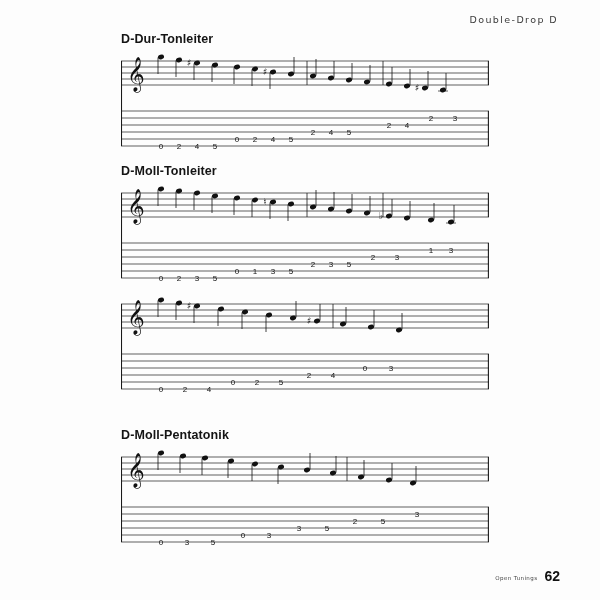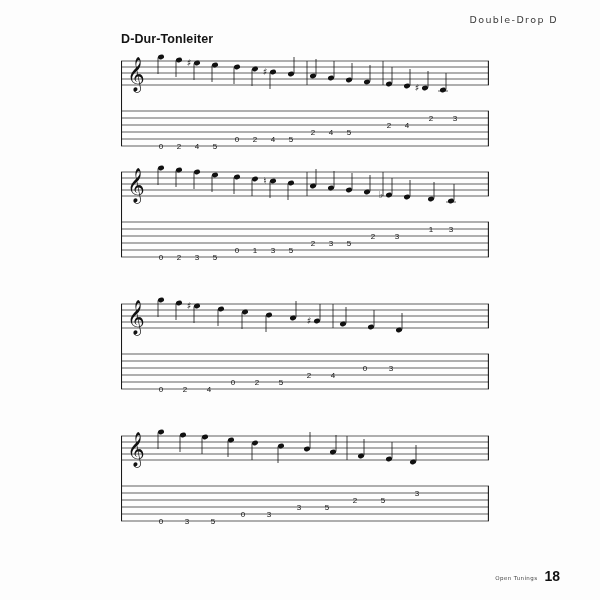--- a/index.html
+++ b/index.html
@@ -172,20 +172,21 @@
           <div class="tabnum" style="left: 228px; top: 21px;">5</div>
           <div class="tabnum" style="left: 268px; top: 14px;">2</div>
           <div class="tabnum" style="left: 286px; top: 14px;">4</div>
           <div class="tabnum" style="left: 310px; top: 7px;">2</div>
           <div class="tabnum" style="left: 334px; top: 7px;">3</div>
         </div>
       </div>
   </div>
 
   <div class="section" id="sec1" style="top:164px;">
+    <div class="section-title">D-Moll-Tonleiter</div>
     <div class="system">
         <svg width="368" height="98" viewBox="0 0 368 98" class="staff-svg">
           <line x1="0" y1="8" x2="368" y2="8" stroke="#1a1a1a" stroke-width="0.7"></line>
           <line x1="0" y1="14" x2="368" y2="14" stroke="#1a1a1a" stroke-width="0.7"></line>
           <line x1="0" y1="20" x2="368" y2="20" stroke="#1a1a1a" stroke-width="0.7"></line>
           <line x1="0" y1="26" x2="368" y2="26" stroke="#1a1a1a" stroke-width="0.7"></line>
           <line x1="0" y1="32" x2="368" y2="32" stroke="#1a1a1a" stroke-width="0.7"></line>
           <line x1="0" y1="58" x2="368" y2="58" stroke="#1a1a1a" stroke-width="0.7"></line>
           <line x1="0" y1="65" x2="368" y2="65" stroke="#1a1a1a" stroke-width="0.7"></line>
           <line x1="0" y1="72" x2="368" y2="72" stroke="#1a1a1a" stroke-width="0.7"></line>
@@ -307,20 +308,21 @@
           <div class="tabnum" style="left: 160px; top: 28px;">5</div>
           <div class="tabnum" style="left: 188px; top: 21px;">2</div>
           <div class="tabnum" style="left: 212px; top: 21px;">4</div>
           <div class="tabnum" style="left: 244px; top: 14px;">0</div>
           <div class="tabnum" style="left: 270px; top: 14px;">3</div>
         </div>
       </div>
   </div>
 
   <div class="section" id="sec3" style="top:428px;">
+    <div class="section-title">D-Moll-Pentatonik</div>
     <div class="system">
         <svg width="368" height="98" viewBox="0 0 368 98" class="staff-svg">
           <line x1="0" y1="8" x2="368" y2="8" stroke="#1a1a1a" stroke-width="0.7"></line>
           <line x1="0" y1="14" x2="368" y2="14" stroke="#1a1a1a" stroke-width="0.7"></line>
           <line x1="0" y1="20" x2="368" y2="20" stroke="#1a1a1a" stroke-width="0.7"></line>
           <line x1="0" y1="26" x2="368" y2="26" stroke="#1a1a1a" stroke-width="0.7"></line>
           <line x1="0" y1="32" x2="368" y2="32" stroke="#1a1a1a" stroke-width="0.7"></line>
           <line x1="0" y1="58" x2="368" y2="58" stroke="#1a1a1a" stroke-width="0.7"></line>
           <line x1="0" y1="65" x2="368" y2="65" stroke="#1a1a1a" stroke-width="0.7"></line>
           <line x1="0" y1="72" x2="368" y2="72" stroke="#1a1a1a" stroke-width="0.7"></line>
@@ -365,16 +367,16 @@
           <div class="tabnum" style="left: 206px; top: 21px;">5</div>
           <div class="tabnum" style="left: 234px; top: 14px;">2</div>
           <div class="tabnum" style="left: 262px; top: 14px;">5</div>
           <div class="tabnum" style="left: 296px; top: 7px;">3</div>
         </div>
       </div>
   </div>
 
   <div class="footer">
     <span class="footer-label">Open Tunings</span>
-    <span class="footer-page">18</span>
+    <span class="footer-page">62</span>
   </div>
 
 </div>
 
 </body></html>

